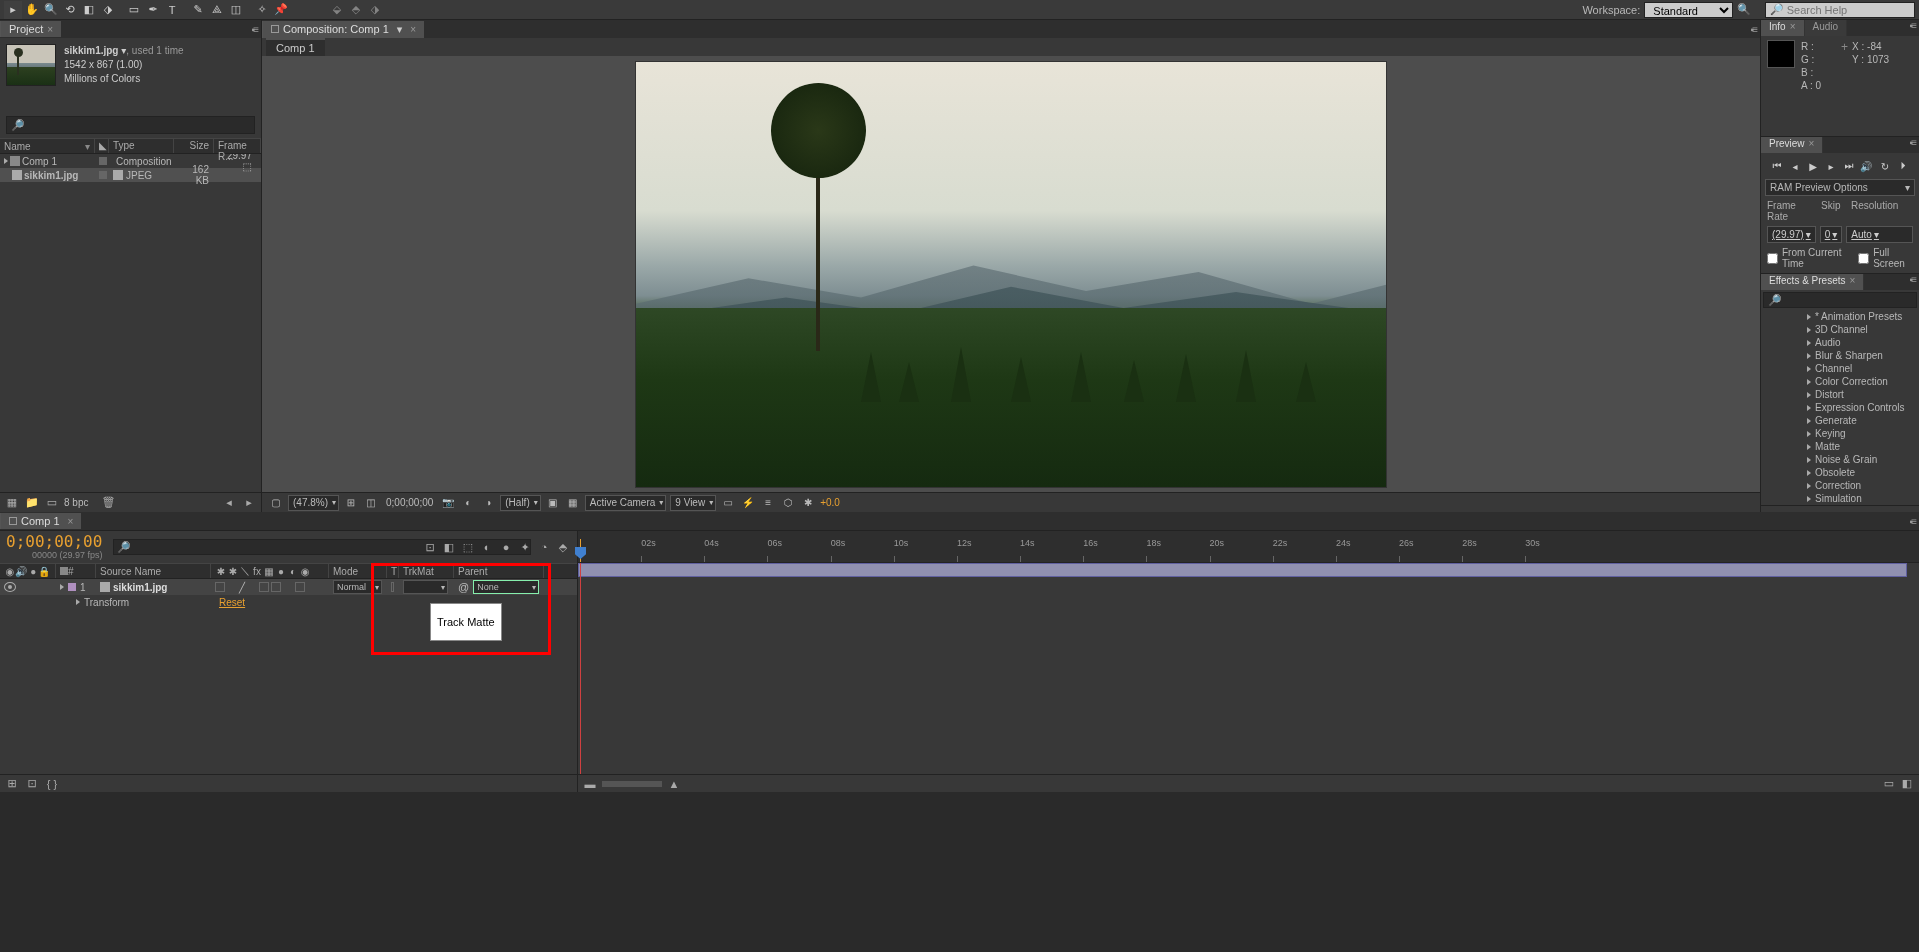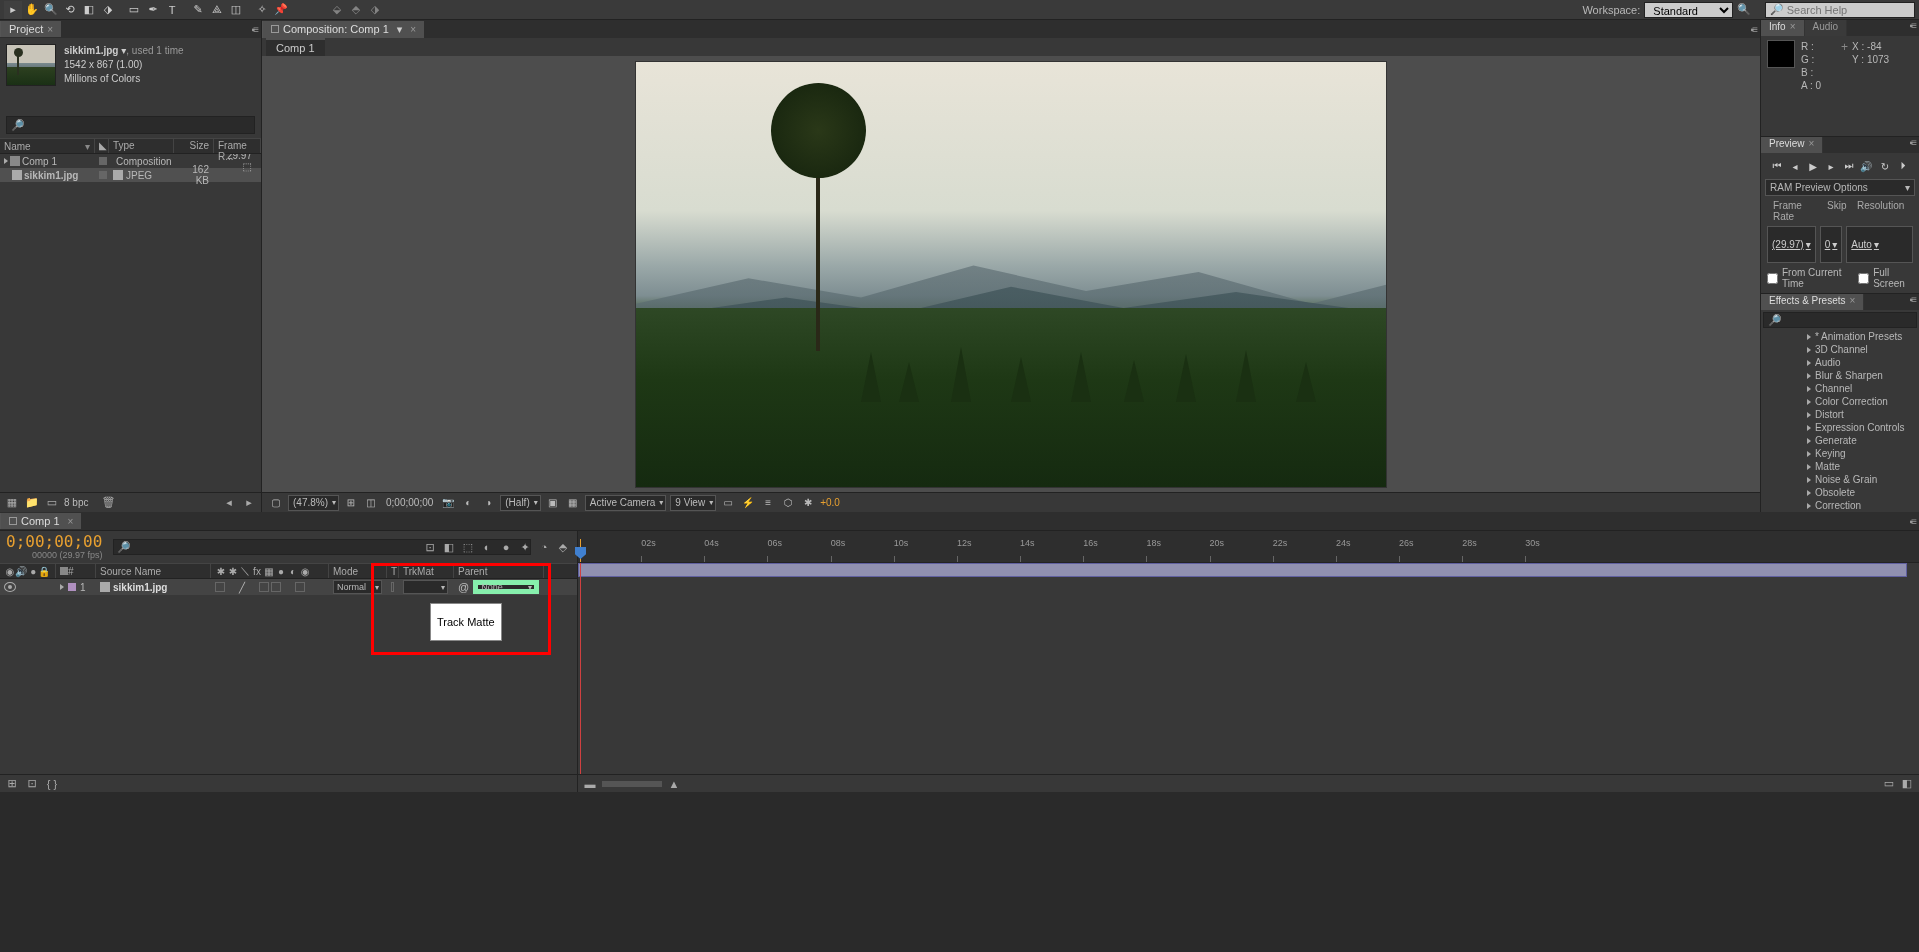--- a/index.html
+++ b/index.html
@@ -93,23 +93,23 @@
 .info-rgba { line-height: 13px; }
 .info-xy { line-height: 13px; }
 .info-col1 { display: flex; gap: 6px; }
 .info-plus { color: #888; font-size: 12px; }
 
 .preview-body { padding: 2px; }
 .preview-controls { display: flex; gap: 2px; justify-content: center; padding: 4px 2px; }
 .pv-btn { width: 16px; height: 14px; display: flex; align-items: center; justify-content: center; color: #ccc; cursor: pointer; font-size: 10px; }
 .ram-preview { background: #2a2a2a; border: 1px solid #555; margin: 2px; padding: 2px 4px; font-size: 10px; position: relative; }
 .ram-preview::after { content: '▾'; position: absolute; right: 4px; }
-.pv-row { display: flex; gap: 4px; padding: 2px 4px; font-size: 10px; justify-content: center; }
+.pv-row { display: flex; gap: 4px; padding: 2px 4px; font-size: 10px; }
 .pv-label { color: #aaa; width: 50px; }
-.pv-field { background: #2a2a2a; border: 1px solid #555; padding: 12px 4px; text-decoration: underline; color: #ccc; position: relative; }
+.pv-field { background: #2a2a2a; border: 1px solid #555; padding: 2px 4px; text-decoration: underline; color: #ccc; position: relative; }
 .pv-field.dd::after { content: '▾'; margin-left: 2px; }
 .pv-check { display: flex; align-items: center; gap: 4px; padding: 2px 4px; font-size: 10px; }
 .pv-check input { width: 11px; height: 11px; }
 .fx-search { margin: 2px; display: flex; align-items: center; background: #2a2a2a; border: 1px solid #222; height: 16px; padding: 0 4px; }
 .fx-search input { background: transparent; border: none; color: #ccc; font-size: 10px; width: 100%; outline: none; }
 .fx-list { max-height: 200px; overflow: hidden; padding-left: 40px; }
 .fx-item { padding: 1px 6px; font-size: 10px; display: flex; align-items: center; gap: 4px; cursor: pointer; }
 .fx-tri { display: inline-block; width: 0; height: 0; border-left: 4px solid #aaa; border-top: 3px solid transparent; border-bottom: 3px solid transparent; }
 
 
@@ -141,21 +141,21 @@
 .tlc.switches { width: 56px; gap: 2px; }
 .tlc.idx { width: 40px; gap: 4px; }
 .tlc.srcname { width: 115px; gap: 3px; font-weight: bold; color: #ddd; }
 .tlc.switches2 { width: 118px; gap: 2px; }
 .tlc.mode { width: 58px; }
 .tlc.t { width: 12px; }
 .tlc.trkmat { width: 55px; }
 .tlc.parent { width: 90px; gap: 4px; }
 .mode-dd { background: #2a2a2a; border: 1px solid #555; padding: 0 10px 0 3px; font-size: 9px; position: relative; width: 50px; height: 14px; display: flex; align-items: center; }
 .mode-dd::after { content: '▾'; position: absolute; right: 2px; font-size: 8px; }
-.parent-dd { background: #2a2a2a; border: 5px solid #86efac; padding: 0 10px 0 3px; font-size: 9px; position: relative; width: 72px; height: 14px; display: flex; align-items: center; }
+.parent-dd { background: #2a2a2a; border: 1px solid #86efac; padding: 0 10px 0 3px; font-size: 9px; position: relative; width: 72px; height: 14px; display: flex; align-items: center; }
 .parent-dd::after { content: '▾'; position: absolute; right: 2px; font-size: 8px; }
 .eye-icon { width: 12px; height: 10px; border: 1px solid #aaa; border-radius: 50%; position: relative; }
 .eye-icon::after { content: ''; position: absolute; left: 3px; top: 2px; width: 4px; height: 4px; background: #aaa; border-radius: 50%; }
 .sw-box { width: 10px; height: 10px; border: 1px solid #666; }
 .spiral-icon { color: #bbb; font-size: 11px; }
 
 .tl-prop-row { display: flex; height: 14px; font-size: 10px; align-items: center; padding-left: 76px; }
 .tl-prop-tri { display: inline-block; width: 0; height: 0; border-left: 4px solid #aaa; border-top: 3px solid transparent; border-bottom: 3px solid transparent; margin-right: 4px; }
 .tl-prop-name { width: 135px; }
 .tl-prop-val { color: #e8a030; text-decoration: underline; }
@@ -592,20 +592,25 @@
         <div class="tlc t">
             <div class="sw-box"></div>
           </div>
         <div class="tlc trkmat">
             <div class="mode-dd" style="width:45px"></div>
           </div>
         <div class="tlc parent">
           <span class="spiral-icon">@</span>
           <div class="parent-dd">None</div>
         </div>
+      </div>
+      <div class="tl-prop-row">
+        <span class="tl-prop-tri"></span>
+        <span class="tl-prop-name">Transform</span>
+        <span class="tl-prop-val">Reset</span>
       </div>
 
       <div class="red-box"></div>
       <div class="tooltip">Track Matte</div>
 
       <div class="tl-footer" style="position:absolute;bottom:0;left:0;right:0;">
         <div class="footer-btn">⊞</div>
         <div class="footer-btn">⊡</div>
         <div class="footer-btn">{ }</div>
       </div>

